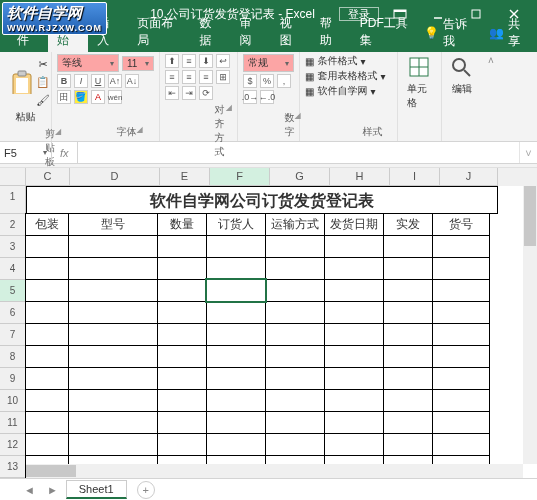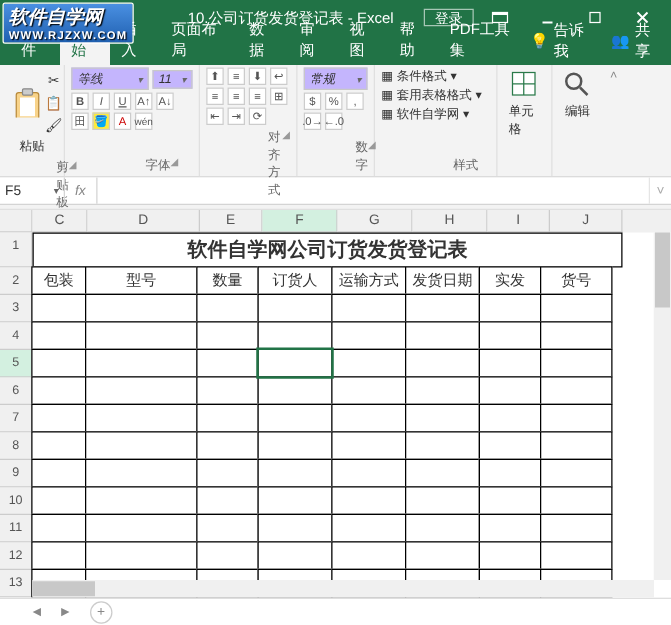--- a/index.html
+++ b/index.html
@@ -16,21 +16,21 @@
 .menubar .tab.active{background:#f3f3f3;color:#217346;}
 .menubar .spacer{flex:1;}
 .menubar .right-actions{display:flex;align-items:center;gap:4px;padding-bottom:2px;}
 .ribbon{background:#f3f3f3;border-bottom:1px solid #d4d4d4;height:90px;display:flex;font-size:10px;}
 .rgroup{border-right:1px solid #e0e0e0;padding:2px 5px;display:flex;flex-direction:column;justify-content:space-between;}
 .rgroup-label{text-align:center;color:#666;font-size:10px;padding-top:1px;display:flex;justify-content:center;gap:0;margin-left:48px;}
 .dialog-launcher{font-size:8px;color:#999;}
 .big-btn{display:flex;flex-direction:column;align-items:center;justify-content:center;padding:2px 4px;gap:2px;}
 .big-btn svg{width:24px;height:24px;}
 .row{display:flex;gap:3px;align-items:center;margin-bottom:2px;}
-.dd{border:1px solid #c8c8c8;background:#c4b5fd;padding:1px 4px;font-size:10px;display:flex;align-items:center;justify-content:space-between;font-style:italic;}
+.dd{border:1px solid #c8c8c8;background:#fca5a5;padding:1px 4px;font-size:10px;display:flex;align-items:center;justify-content:space-between;}
 .mini-btn{width:14px;height:14px;border:1px solid #ccc;background:#fff;font-size:9px;display:flex;align-items:center;justify-content:center;color:#555;}
 .ico{width:16px;height:16px;display:inline-flex;align-items:center;justify-content:center;font-size:11px;}
 .styles-list{display:flex;flex-direction:column;gap:1px;font-size:10px;}
 .styles-list .item{display:flex;align-items:center;gap:3px;white-space:nowrap;}
 .namebox-row{height:22px;border-bottom:1px solid #d4d4d4;background:#fff;display:flex;align-items:center;}
 .namebox{width:52px;padding:0 4px;font-size:11px;border-right:1px solid #d4d4d4;height:100%;display:flex;align-items:center;justify-content:space-between;}
 .fx-btns{display:flex;border-right:1px solid #d4d4d4;height:100%;align-items:center;padding:0 4px;gap:6px;color:#aaa;}
 .fx{padding:0 4px;font-style:italic;color:#888;}
 .formula{flex:1;padding:0 4px;}
 .expand{width:18px;border-left:1px solid #e5e5e5;height:100%;display:flex;align-items:center;justify-content:center;color:#aaa;}
@@ -437,14 +437,15 @@
   <div class="hscroll">
       <div class="track">
         <div class="thumb"></div>
       </div>
     </div>
 </div>
 
 <div class="sheettabs">
   <span class="nav">◄</span>
   <span class="nav">►</span>
+  <div class="stab">Sheet1</div>
   <div class="addsheet">+</div>
 </div>
 
 </body></html>

